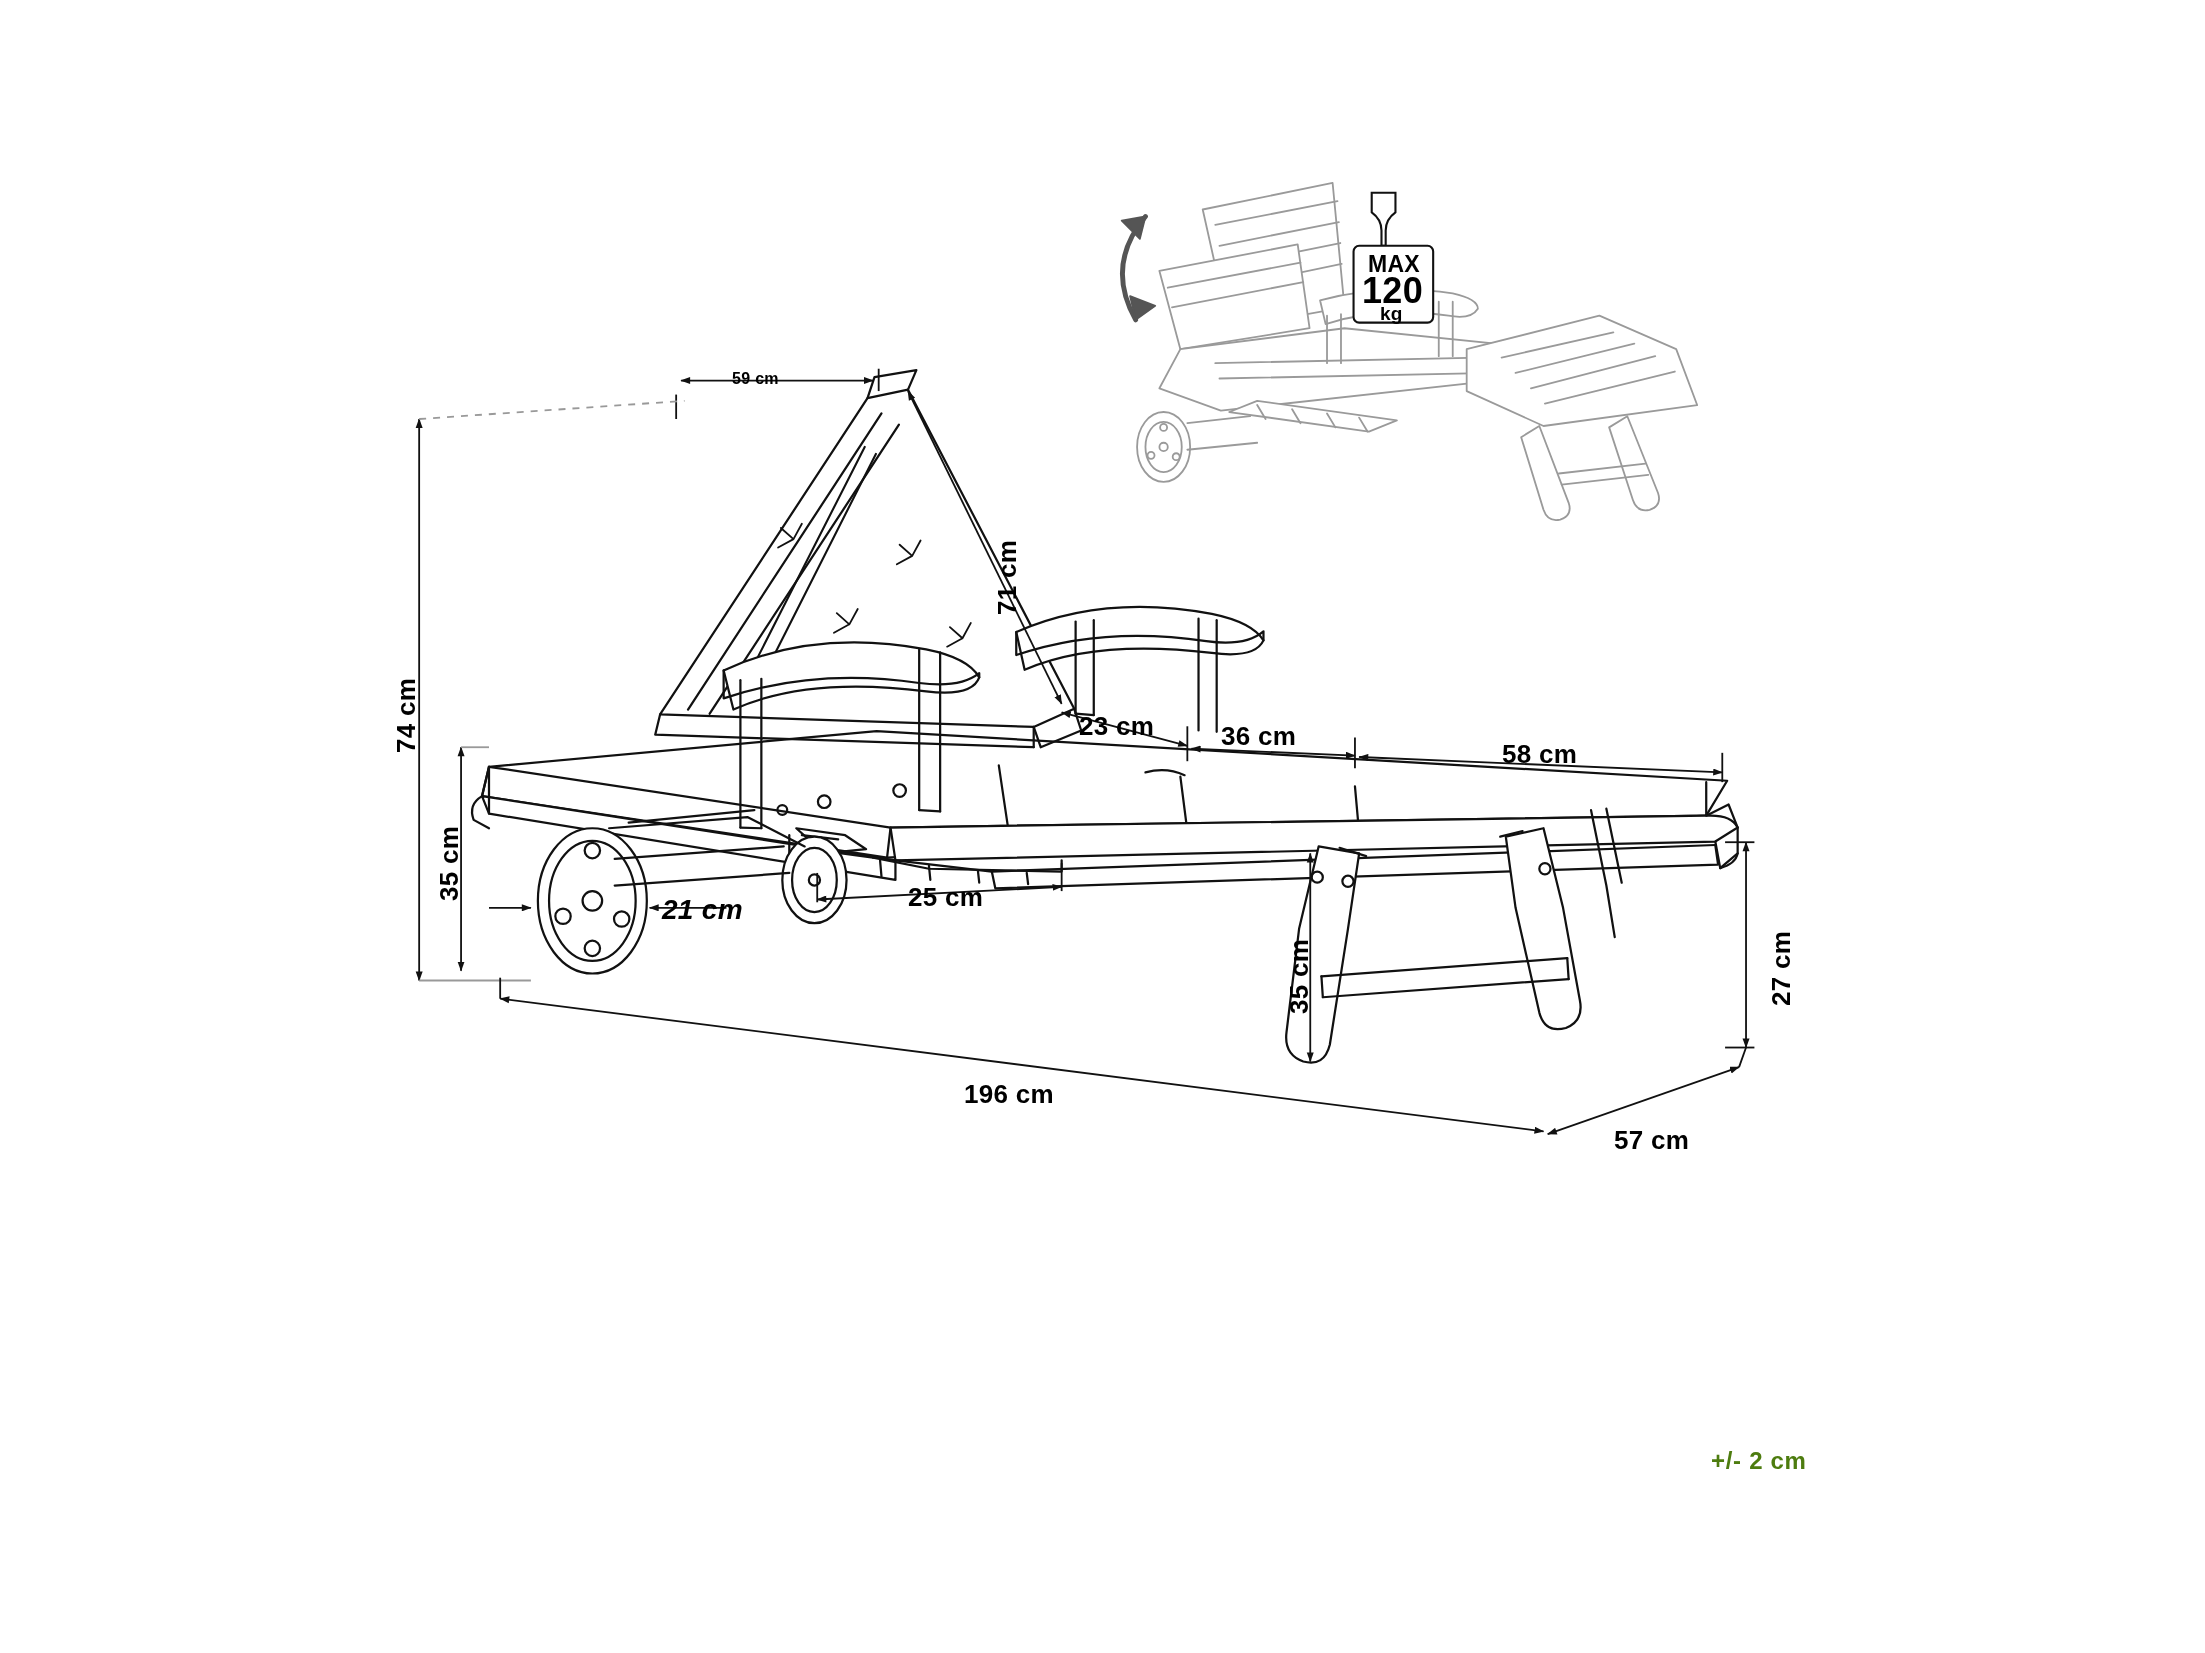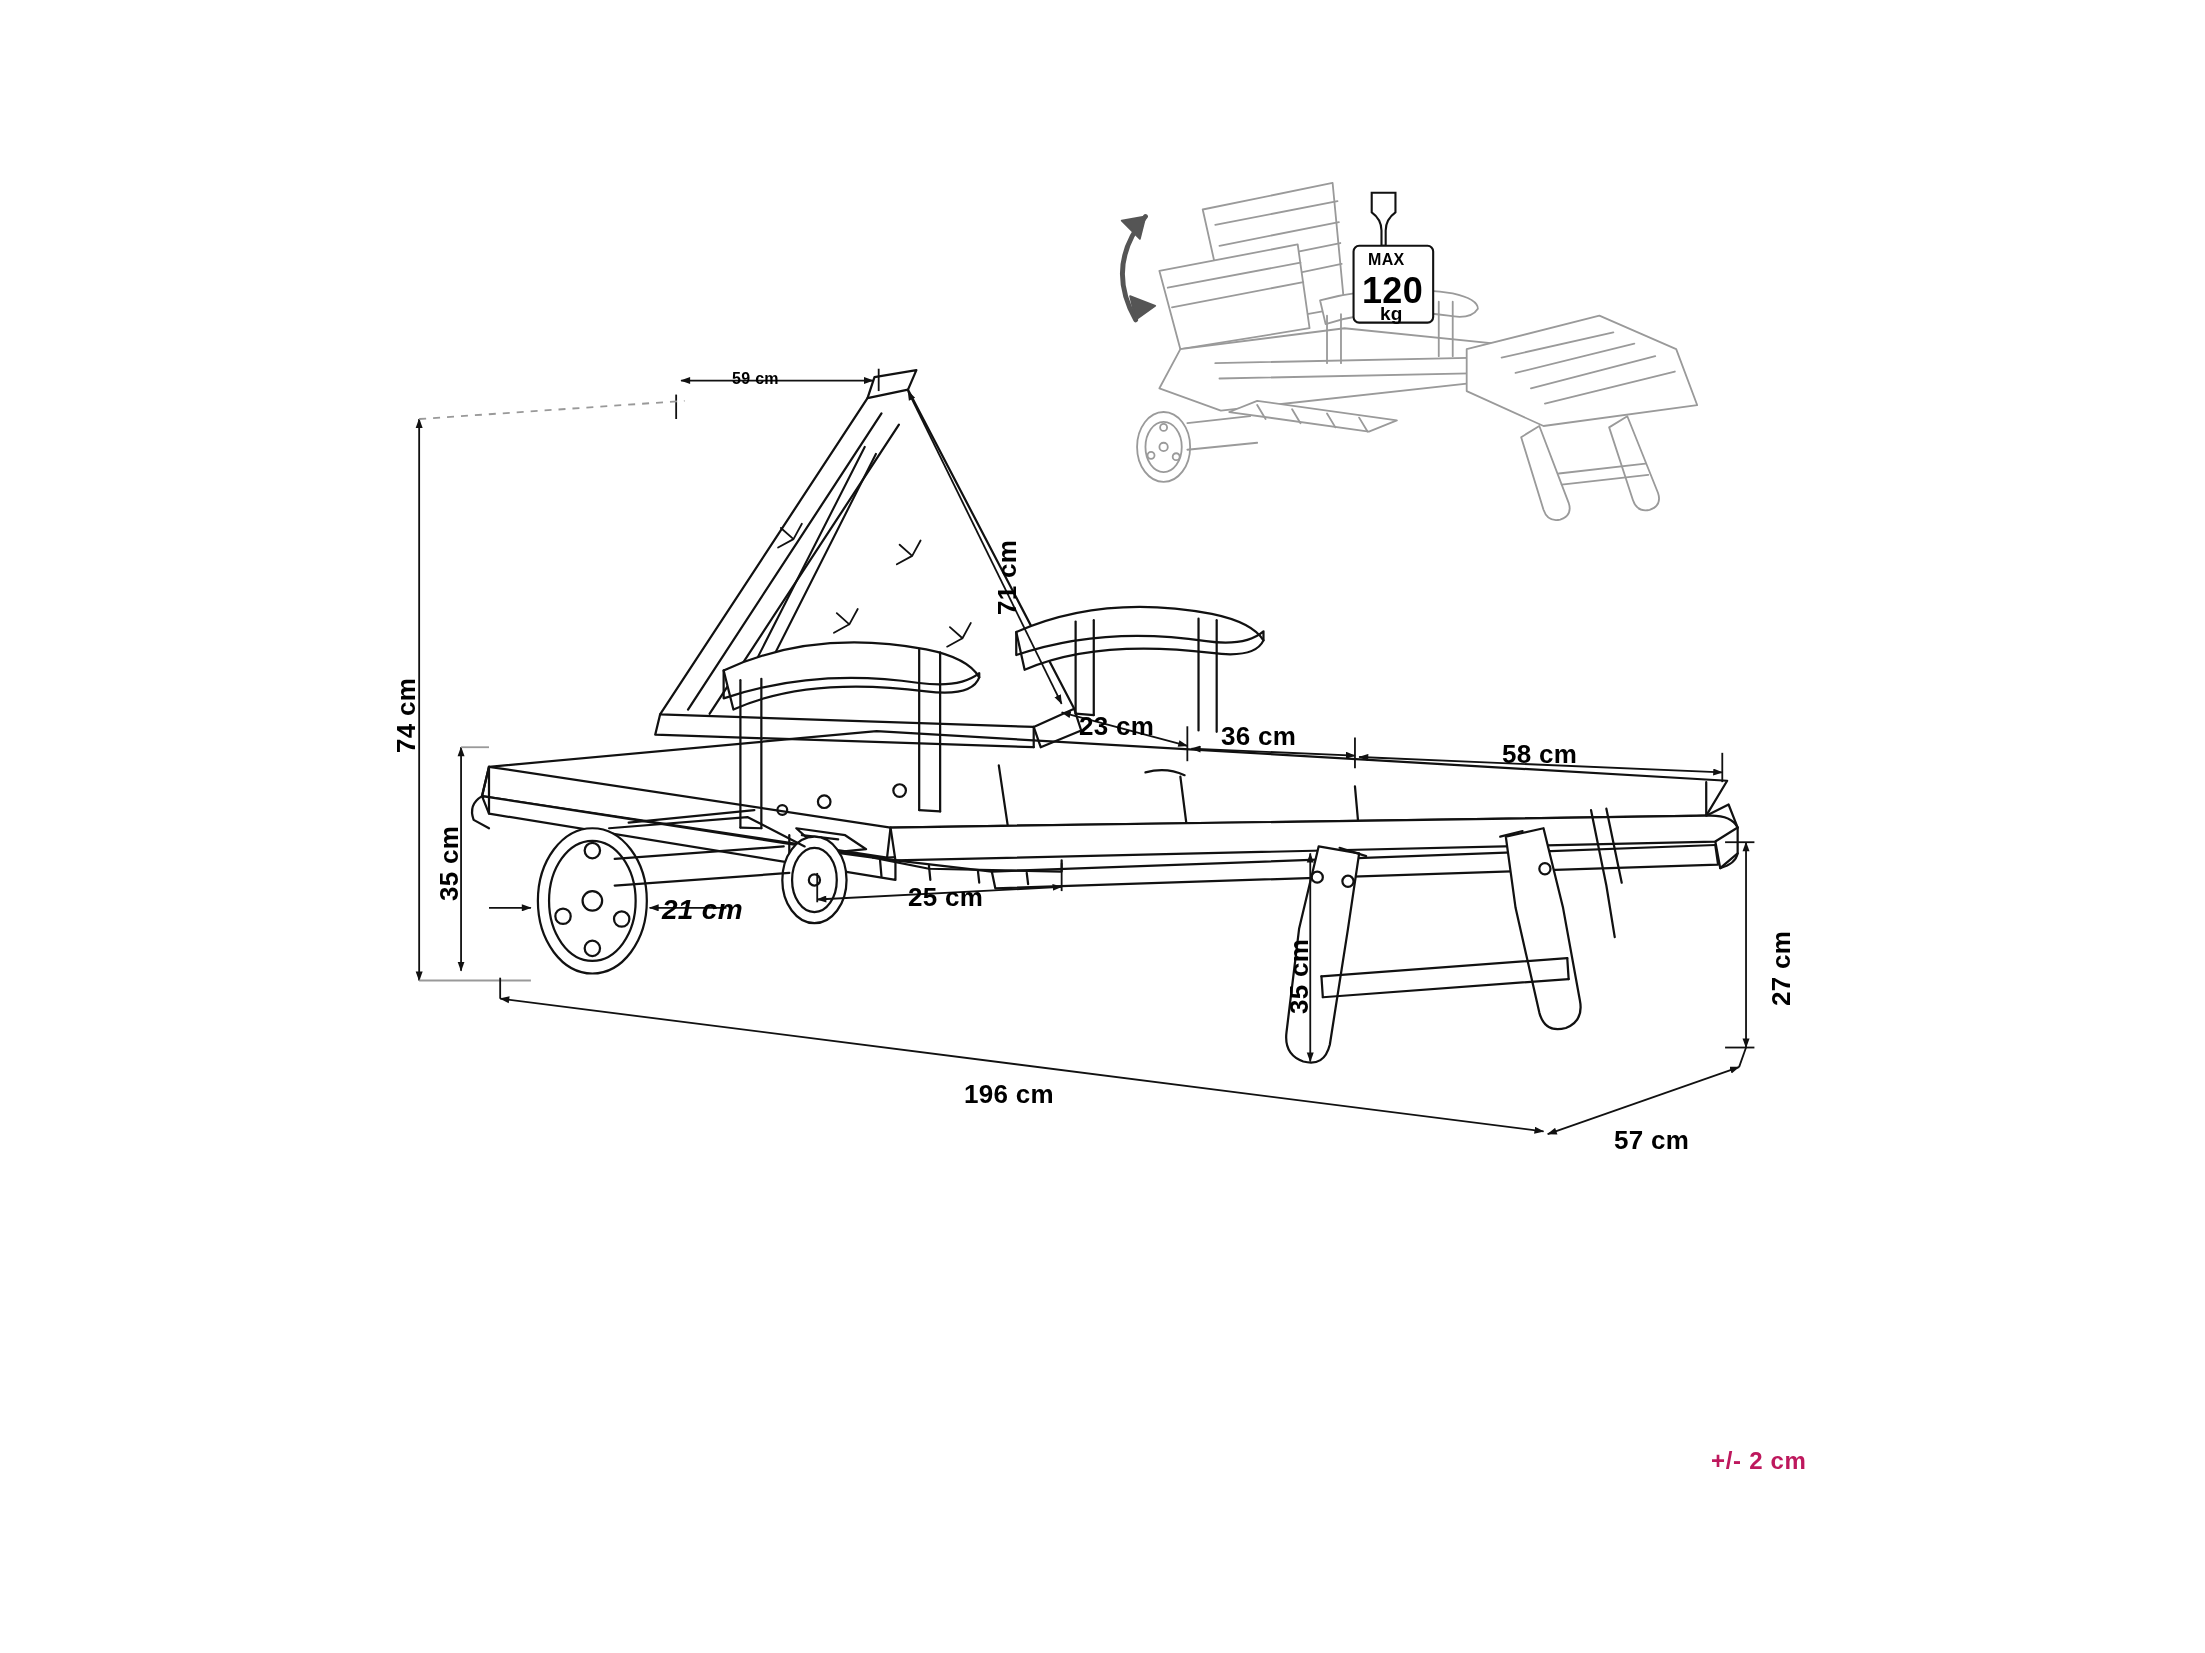--- a/index.html
+++ b/index.html
@@ -32,21 +32,21 @@
     font-family: "Liberation Sans", sans-serif;
     font-weight: bold;
     color: #000000;
     white-space: nowrap;
     letter-spacing: 0.3px;
   }
   .tol-label {
     position: absolute;
     font-family: "Liberation Sans", sans-serif;
     font-weight: bold;
-    color: #be185d;
+    color: #4d7c0f;
     white-space: nowrap;
     font-size: 24px;
     letter-spacing: 0.7px;
   }
   .rot90 { transform: rotate(-90deg); transform-origin: left top; }
 </style>
 </head>
 <body>
 
 <div id="sheet">
@@ -284,20 +284,20 @@
   <div class="dim-label" style="left:1502px; top:739px; font-size:26px;">58 cm</div>
 
   <div class="dim-label rot90" style="left:1284px; top:1014px; font-size:26px;">35 cm</div>
 
   <div class="dim-label rot90" style="left:1766px; top:1006px; font-size:26px;">27 cm</div>
 
   <div class="dim-label" style="left:964px; top:1079px; font-size:26px;">196 cm</div>
 
   <div class="dim-label" style="left:1614px; top:1125px; font-size:26px;">57 cm</div>
 
-  <div class="dim-label" style="left:1368px; top:251px; font-size:16px;">MAX</div>
+  <div class="dim-label" style="left:1368px; top:251px; font-size:23px;">MAX</div>
   <div class="dim-label" style="left:1362px; top:270px; font-size:36px;">120</div>
   <div class="dim-label" style="left:1380px; top:303px; font-size:19px;">kg</div>
 
   <div class="tol-label" style="left:1711px; top:1447px;">+/- 2 cm</div>
 
 </div>
 
 
 </body></html>

